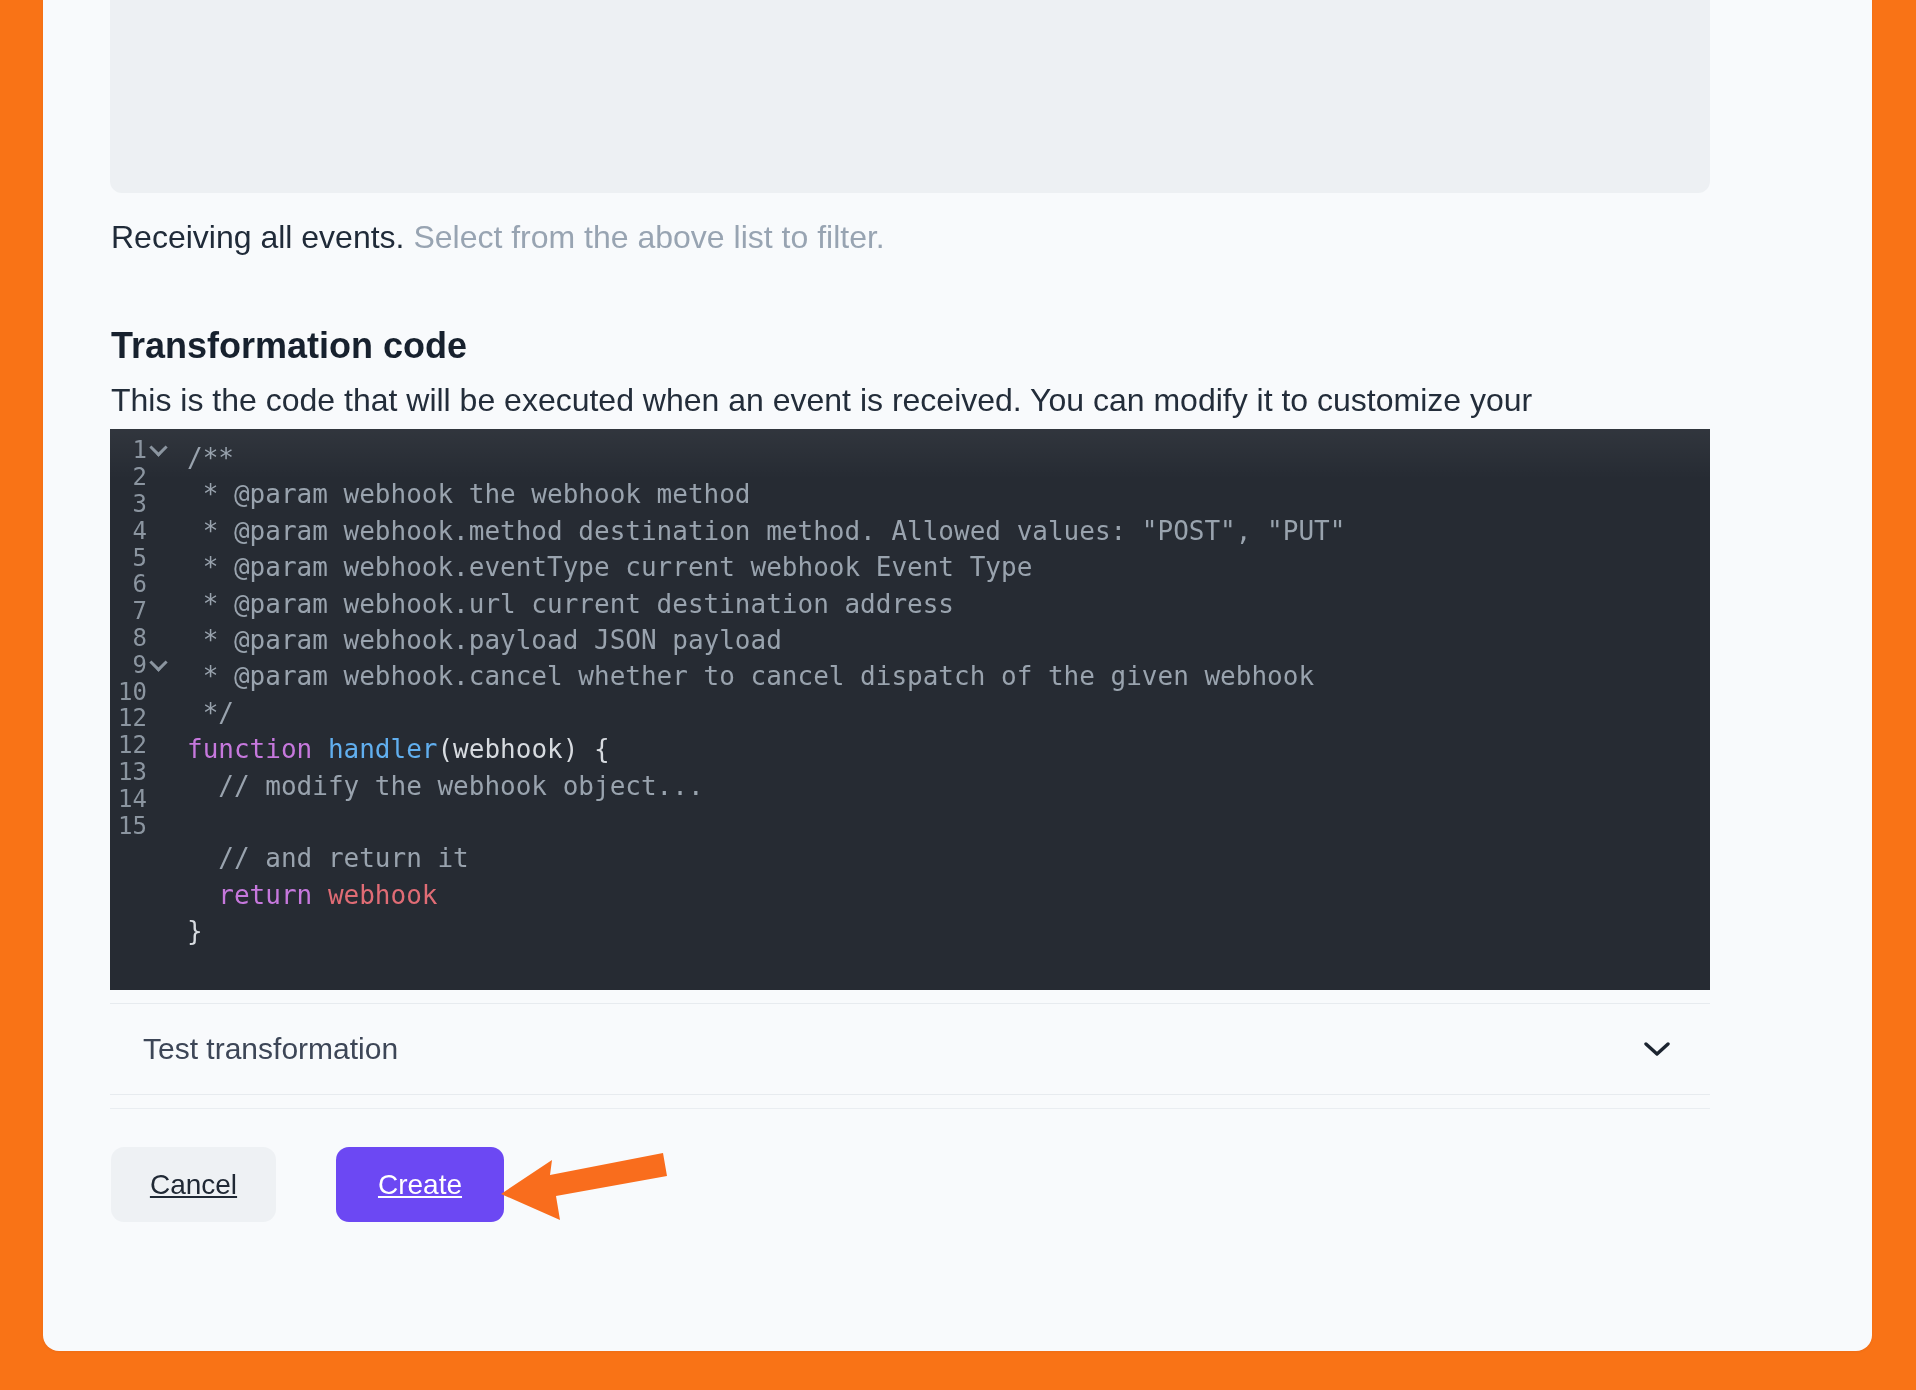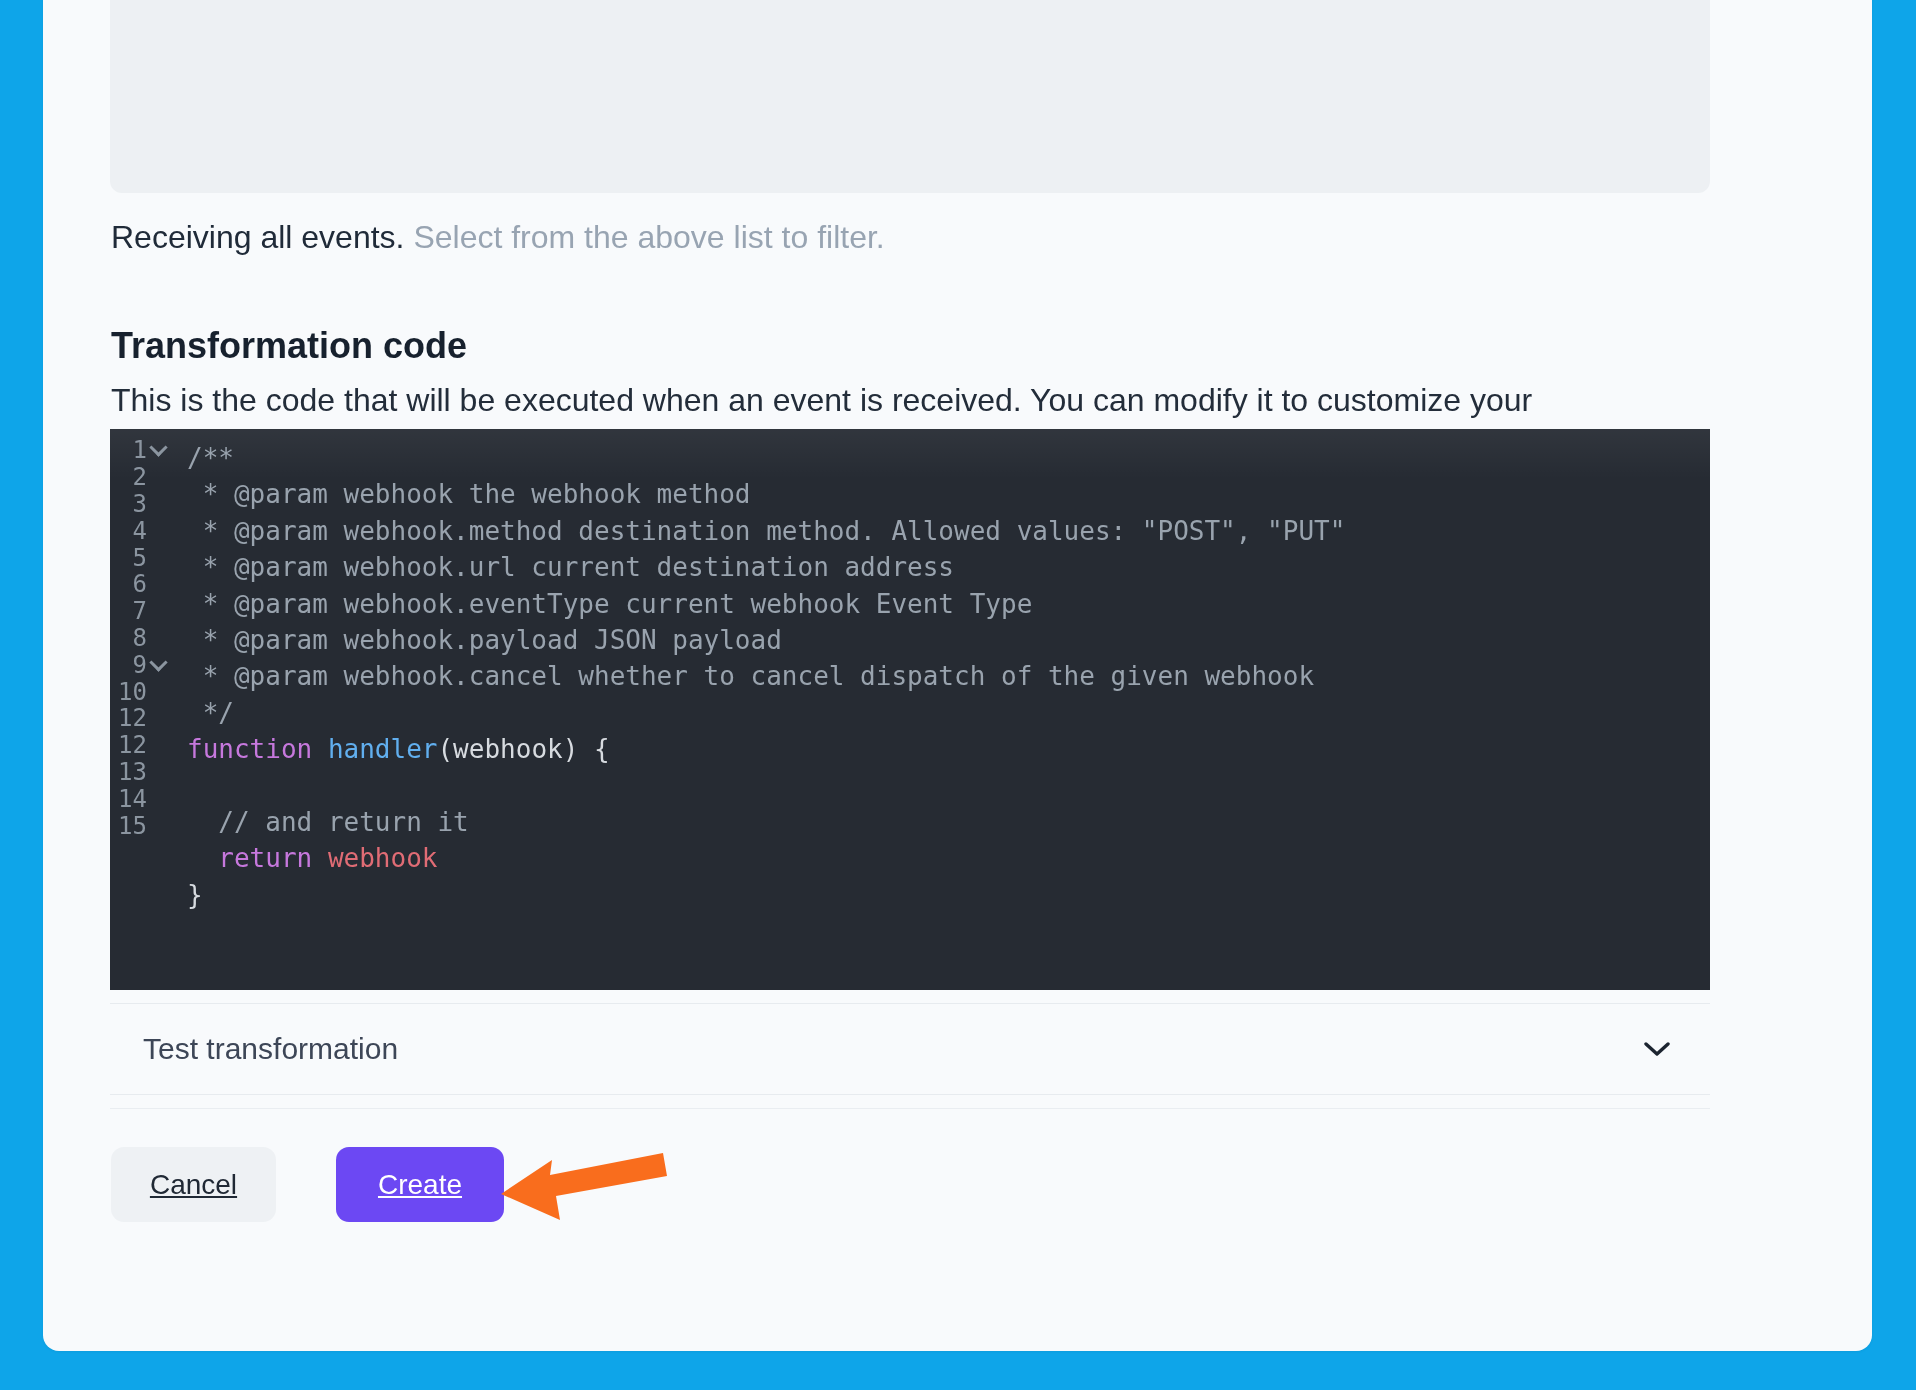--- a/index.html
+++ b/index.html
@@ -1,20 +1,20 @@
 <!DOCTYPE html>
 <html><head>
 <meta charset="utf-8">
 <style>
   * { margin:0; padding:0; box-sizing:border-box; }
   html,body { background:#ffffff; }
   body { font-family:"Liberation Sans", sans-serif; }
   .page {
     position:relative; width:1916px; height:1390px;
-    overflow:hidden; background:#0ea5e9;
+    overflow:hidden; background:#f97316;
   }
   .card {
     position:absolute; left:43px; top:-20px; width:1829px; height:1371px;
     background:#f8fafc; border-radius:16px;
     box-shadow:0 1px 3px rgba(16,24,40,.05);
   }
   
   .events-box {
     position:absolute; left:67px; top:6px; width:1600px; height:207px;
     background:#edf0f3; border-radius:12px;
@@ -157,26 +157,27 @@
           </div>
           <div class="gut-row">
             <span class="gut-num">15</span>
             <span class="fold"></span>
           </div>
         </div>
       <div class="code">
           <div class="code-line"><span class="tk-c">/**</span></div>
           <div class="code-line"><span class="tk-c"> * @param webhook the webhook method</span></div>
           <div class="code-line"><span class="tk-c"> * @param webhook.method destination method. Allowed values: "POST", "PUT"</span></div>
+          <div class="code-line"><span class="tk-c"> * @param webhook.eventType current webhook Event Type</span></div>
           <div class="code-line"><span class="tk-c"> * @param webhook.url current destination address</span></div>
-          <div class="code-line"><span class="tk-c"> * @param webhook.eventType current webhook Event Type</span></div>
           <div class="code-line"><span class="tk-c"> * @param webhook.payload JSON payload</span></div>
           <div class="code-line"><span class="tk-c"> * @param webhook.cancel whether to cancel dispatch of the given webhook</span></div>
           <div class="code-line"><span class="tk-c"> */</span></div>
           <div class="code-line"><span class="tk-k">function</span><span class="tk-p"> </span><span class="tk-f">handler</span><span class="tk-p">(webhook) {</span></div>
+          <div class="code-line"><span class="tk-c">  // modify the webhook object...</span></div>
           <div class="code-line">&nbsp;</div>
           <div class="code-line"><span class="tk-c">  // and return it</span></div>
           <div class="code-line"><span class="tk-p">  </span><span class="tk-k">return</span><span class="tk-p"> </span><span class="tk-v">webhook</span></div>
           <div class="code-line"><span class="tk-p">}</span></div>
         </div>
     </div>
 
     <div class="test-row">
       <span class="test-label">Test transformation</span>
       <svg class="chev" viewBox="0 0 26 16">

